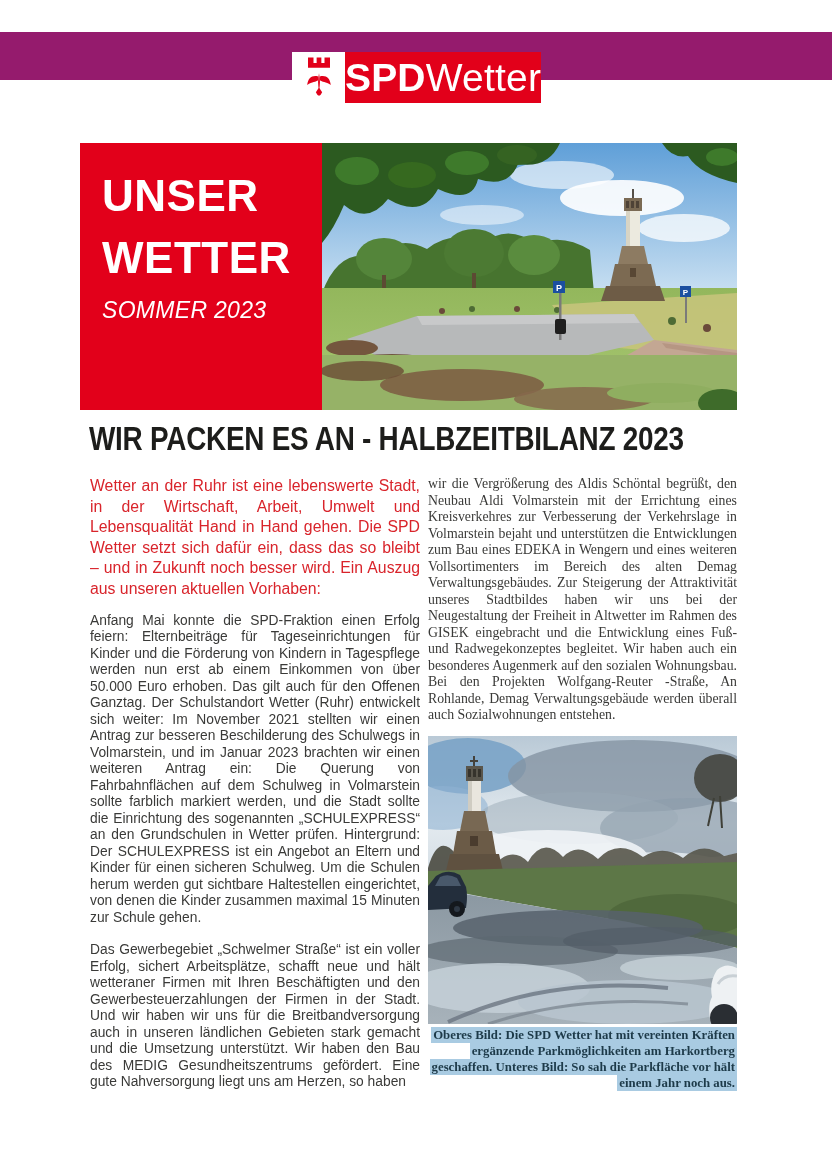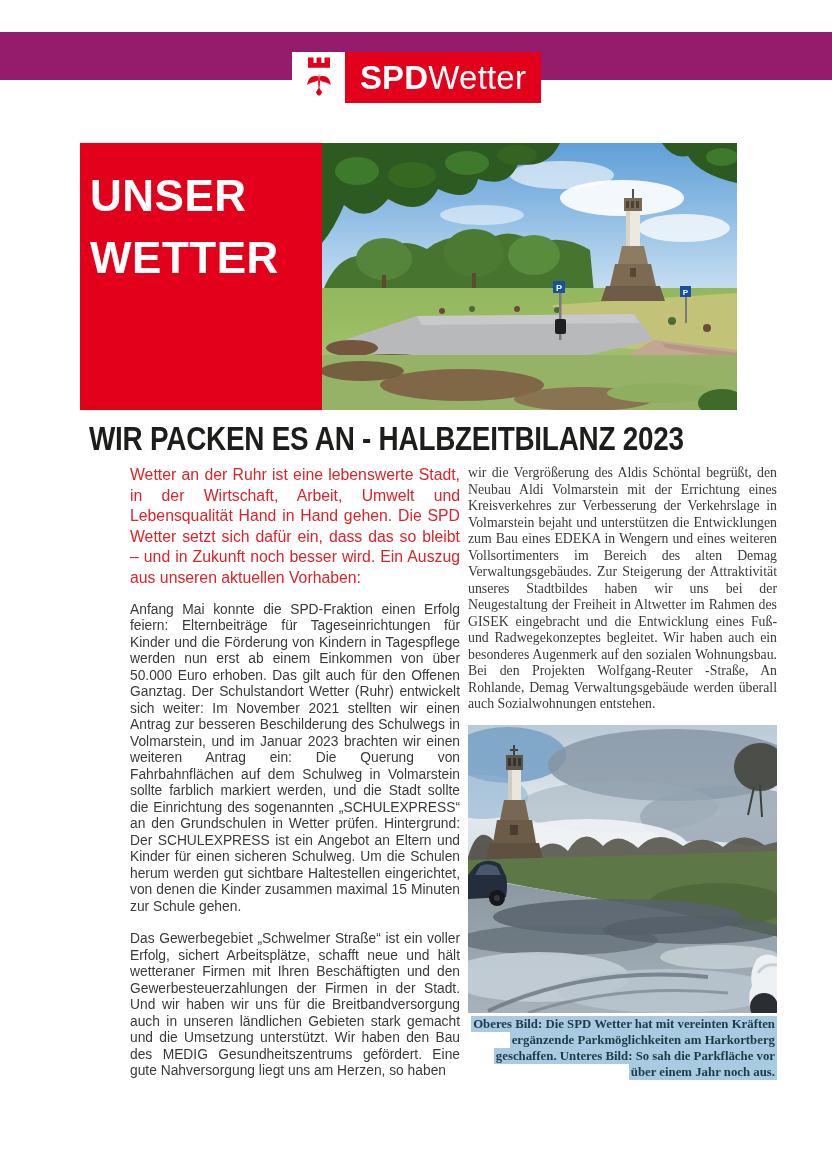--- a/index.html
+++ b/index.html
@@ -5,34 +5,34 @@
   html,body{margin:0;padding:0;background:#fff;}
   .page{
     position:relative;width:832px;height:1165px;background:#fff;overflow:hidden;
     font-family:"Liberation Sans",sans-serif;color:var(--body-ink,#3a3a38);
   }
   
   .top-band{position:absolute;left:0;top:32px;width:832px;height:48px;background:var(--banner-magenta,#951b6d);}
   .logo{position:absolute;left:292px;top:52px;height:51px;display:flex;z-index:2;}
   .logo-emblem{width:53px;height:51px;background:#fff;display:flex;align-items:center;justify-content:center;}
   .logo-box{width:196px;height:51px;background:var(--spd-red,#e2001a);display:flex;align-items:center;justify-content:center;}
-  .logo-box .wordmark{color:#fff;font-size:33px;line-height:1;letter-spacing:.2px;}
+  .logo-box .wordmark{color:#fff;font-size:39px;line-height:1;letter-spacing:.2px;}
   .logo-box .b{font-weight:700;}
   
-  .hero-red{position:absolute;left:80px;top:143px;width:242px;height:267px;background:var(--spd-red,#e2001a);color:#fff;box-sizing:border-box;padding:22px 0 0 10px;}
+  .hero-red{position:absolute;left:80px;top:143px;width:242px;height:267px;background:var(--spd-red,#e2001a);color:#fff;box-sizing:border-box;padding:22px 0 0 22px;}
   .hero-line{font-weight:700;font-size:44px;line-height:62px;letter-spacing:.5px;}
   .hero-sub{font-style:italic;font-size:23px;margin-top:8px;letter-spacing:.3px;}
   .photo1{position:absolute;left:322px;top:143px;width:415px;height:267px;}
   .photo1 svg,.photo2 svg{display:block;width:100%;height:100%;}
   
   .headline{position:absolute;left:89px;top:418px;margin:0;width:760px;
     font-weight:700;font-size:34px;line-height:40px;color:var(--headline-ink,#1d1d1b);
     transform:scaleX(.82);transform-origin:left center;letter-spacing:-.3px;white-space:nowrap;}
   
-  .col{position:absolute;top:465px;text-align:justify;hyphens:auto;margin-left:40px;-webkit-hyphens:auto;}
+  .col{position:absolute;top:476px;text-align:justify;hyphens:auto;-webkit-hyphens:auto;}
   .col-left{left:90px;width:330px;}
   .col-right{left:428px;width:309px;font-family:Liberation Serif, serif;}
   .intro{color:var(--intro-red,#d9242b);font-size:15.8px;line-height:20.6px;margin:0 0 13px 0;}
   .body-text{font-size:13.8px;line-height:16.5px;margin:0 0 16px 0;color:var(--body-ink,#3a3a38);}
   .underline{}
   .photo2{width:309px;height:288px;margin-top:12px;}
   .caption{margin-top:3px;text-align:right;font-size:12.8px;line-height:16.2px;font-weight:700;}
   .caption-hl{background:var(--caption-highlight,#a9cbe2);color:var(--caption-ink,#1d3a49);padding:1px 2px;
     -webkit-box-decoration-break:clone;box-decoration-break:clone;}
 </style>
@@ -56,20 +56,21 @@
       </svg>
     </div>
     <div class="logo-box">
       <span class="wordmark"><span class="b">SPD</span><span>Wetter</span></span>
     </div>
   </div>
 
   <div class="hero-red">
     <div class="hero-line">UNSER</div>
     <div class="hero-line">WETTER</div>
+    <div class="hero-sub">SOMMER 2023</div>
   </div>
 
   <div class="photo1">
     <svg viewBox="0 0 415 267" preserveAspectRatio="none" aria-hidden="true">
       <defs>
         <linearGradient id="sky1" x1="0" y1="0" x2="0" y2="1">
           <stop offset="0" stop-color="#5f9fd8"></stop>
             <stop offset="1" stop-color="#d3e6f4"></stop>
         </linearGradient>
         <linearGradient id="grass1" x1="0" y1="0" x2="0" y2="1">
@@ -215,17 +216,17 @@
         <circle cx="29" cy="173" r="8" fill="#14181d"></circle>
           <circle cx="29" cy="173" r="3" fill="#2e3844"></circle>
 
         <path d="M309 288 L309 232 Q298 226 289 234 Q281 246 284 261 Q279 270 283 288 Z" fill="#eef1f3"></path>
         <circle cx="296" cy="282" r="14" fill="#2a2e33"></circle>
         <path d="M309 240 Q296 238 290 248" stroke="#c9d0d5" stroke-width="3" fill="none"></path>
       </svg>
     </div>
 
     <div class="caption">
-      <span class="caption-hl">Oberes Bild: Die SPD Wetter hat mit vereinten Kräften ergänzende Parkmöglichkeiten am Harkortberg geschaffen. Unteres Bild: So sah die Parkfläche vor über einem Jahr noch aus.</span>
+      <span class="caption-hl">Oberes Bild: Die SPD Wetter hat mit vereinten Kräften ergänzende Parkmöglichkeiten am Harkortberg geschaffen. Unteres Bild: So sah die Parkfläche vor hält einem Jahr noch aus.</span>
     </div>
   </div>
 
 </div>
 
 </body></html>

